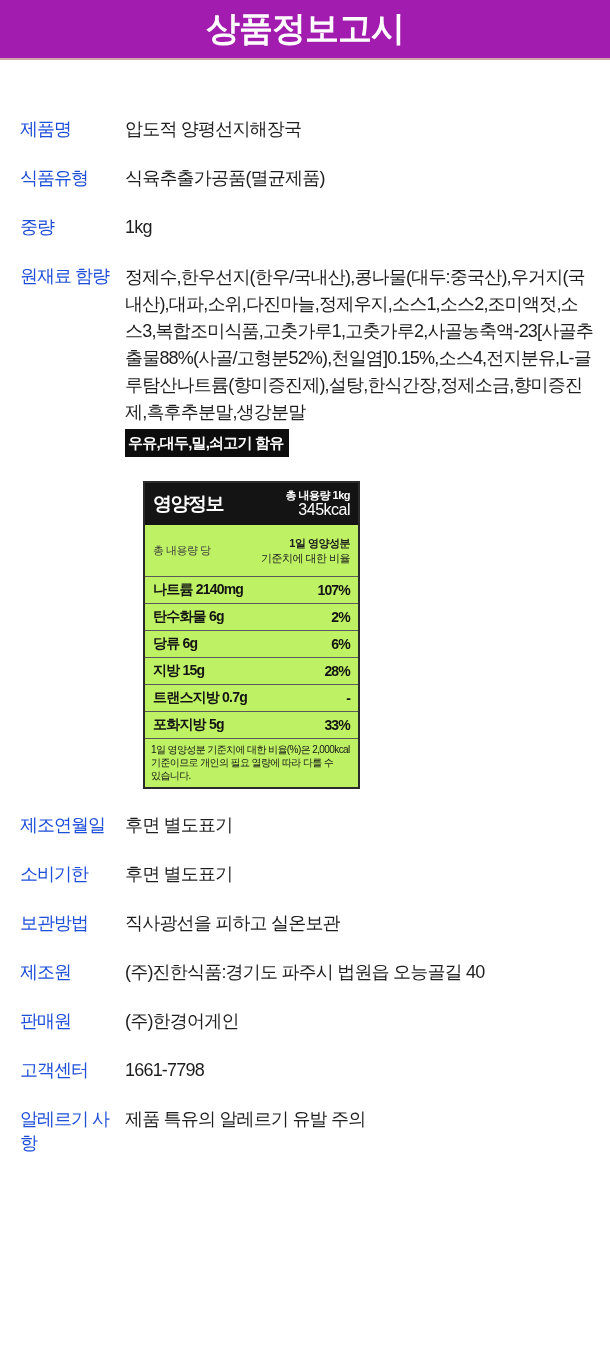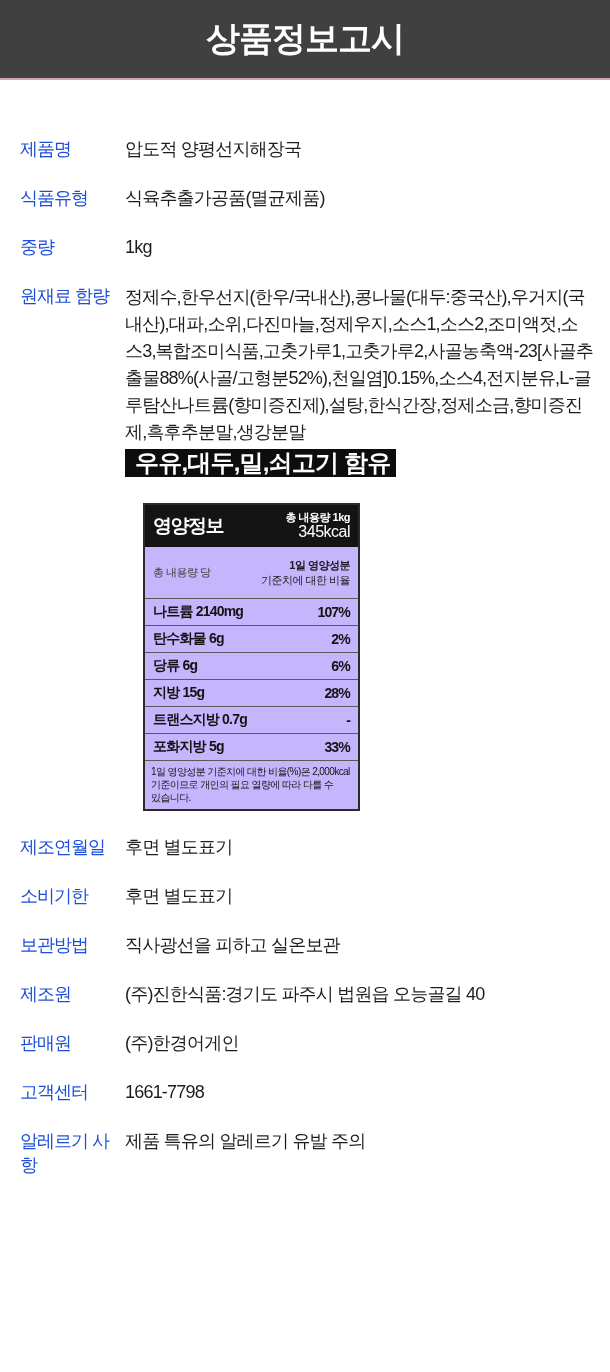--- a/index.html
+++ b/index.html
@@ -8,22 +8,22 @@
     width: 610px;
     min-height: 1372px;
     font-family: "Liberation Sans", sans-serif;
     color: #1a1a1a;
     -webkit-font-smoothing: antialiased;
   }
   .page { width: 610px; min-height: 1372px; background: #fff; }
 
   
   .banner {
-    height: 80px;
-    background: #404040;
+    height: 60px;
+    background: #a21caf;
     display: flex;
     align-items: center;
     justify-content: center;
     border-bottom: 2px solid #cfa6aa;
   }
   .banner-title {
     color: #ffffff;
     font-size: 34px;
     font-weight: bold;
     letter-spacing: -1px;
@@ -49,33 +49,33 @@
     letter-spacing: -0.8px;
     color: #1d1d1d;
   }
   .info-row.ingredients { margin-bottom: 0; }
   .ingredients .info-value { line-height: 27px; word-break: break-all; }
   .allergen-highlight {
     display: inline-block;
     background: #0d0d0d;
     color: #ffffff;
     font-weight: bold;
-    font-size: 24px;
+    font-size: 15px;
     line-height: 25px;
-    padding: 1px 6px 2px 10px;
+    padding: 1px 6px 2px 3px;
     margin-top: 3px;
     letter-spacing: -0.8px;
   }
 
   
   .nutrition {
     width: 217px;
     margin: 24px 0 24px 123px;
     border: 2px solid #2b2b2b;
-    background: #c4b5fd;
+    background: #bef264;
   }
   .nutrition-header {
     background: #141414;
     color: #fff;
     height: 42px;
     display: flex;
     justify-content: space-between;
     align-items: center;
     padding: 4px 8px;
   }

